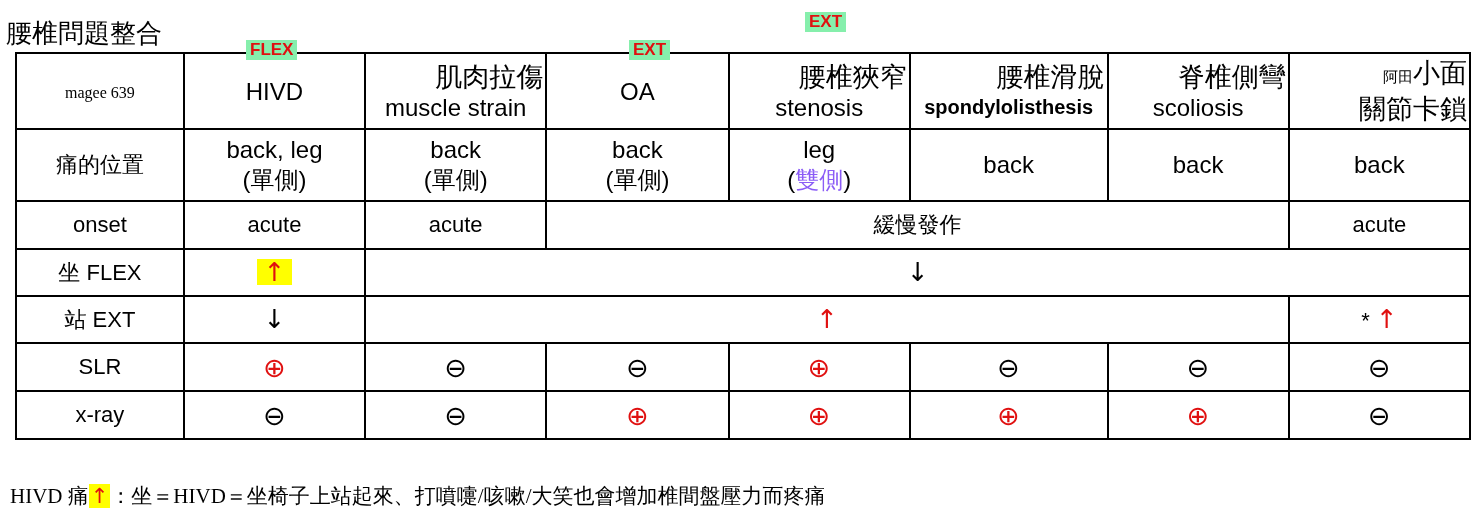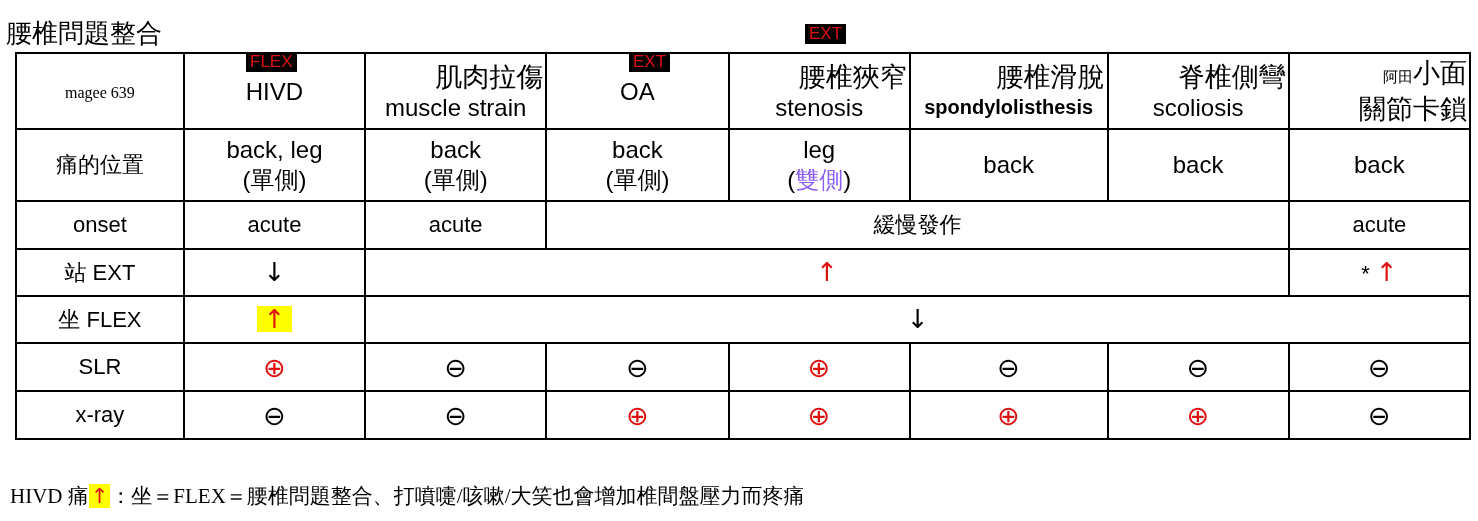--- a/index.html
+++ b/index.html
@@ -25,27 +25,26 @@
     top: 18px;
     font-size: 26px;
     line-height: 32px;
     font-family: "Liberation Serif", serif;
     color: #000;
   }
   
   .float-label {
     position: absolute;
     color: #e01010;
-    font-weight: normal;
+    font-weight: bold;
     font-size: 17px;
     font-family: "Liberation Sans", sans-serif;
     z-index: 5;
-    background: #000000;
+    background: #86efac;
     padding: 0 4px;
-    margin-top: 12px;
   }
   .fl-flex { left: 246px; top: 40px; }
   .fl-ext1 { left: 629px; top: 40px; }
   .fl-ext2 { left: 805px; top: 12px; }
 
   table.main {
     position: absolute;
     left: 15px;
     top: 52px;
     border-collapse: collapse;
@@ -237,32 +236,32 @@
 
     <tr class="r-onset">
       <td class="rowlabel-en">onset</td>
       <td>acute</td>
       <td>acute</td>
       <td class="slow" colspan="4">緩慢發作</td>
       <td>acute</td>
     </tr>
 
     <tr class="r-arrow">
+      <td class="rowlabel-mix">坐 FLEX</td>
+      <td><span class="hl arrow-up">↑</span></td>
+      <td colspan="6"><span class="arrow-down">↓</span></td>
+    </tr>
+
+    <tr class="r-arrow">
       <td class="rowlabel-mix">站 EXT</td>
       <td><span class="arrow-down">↓</span></td>
       <td colspan="5"><span class="arrow-up">↑</span></td>
       <td class="starcell"><span>*</span> <span class="arrow-up">↑</span></td>
     </tr>
 
-    <tr class="r-arrow">
-      <td class="rowlabel-mix">坐 FLEX</td>
-      <td><span class="hl arrow-up">↑</span></td>
-      <td colspan="6"><span class="arrow-down">↓</span></td>
-    </tr>
-
 
     <tr class="r-sign">
       <td class="rowlabel-en">SLR</td>
       <td><span class="sign-plus">⊕</span></td>
       <td><span class="sign-minus">⊖</span></td>
       <td><span class="sign-minus">⊖</span></td>
       <td><span class="sign-plus">⊕</span></td>
       <td><span class="sign-minus">⊖</span></td>
       <td><span class="sign-minus">⊖</span></td>
       <td><span class="sign-minus">⊖</span></td>
@@ -275,16 +274,16 @@
       <td><span class="sign-plus">⊕</span></td>
       <td><span class="sign-plus">⊕</span></td>
       <td><span class="sign-plus">⊕</span></td>
       <td><span class="sign-plus">⊕</span></td>
       <td><span class="sign-minus">⊖</span></td>
     </tr>
   </tbody>
     </table>
 
   <div class="footnote nowrap">
-    <span>HIVD 痛</span><span class="hl2">↑</span><span>：坐＝FLEX＝腰椎問題整合、打噴嚏/咳嗽/大笑也會增加椎間盤壓力而疼痛</span>
+    <span>HIVD 痛</span><span class="hl2">↑</span><span>：坐＝HIVD＝坐椅子上站起來、打噴嚏/咳嗽/大笑也會增加椎間盤壓力而疼痛</span>
   </div>
 
 </div>
 
 </body></html>

